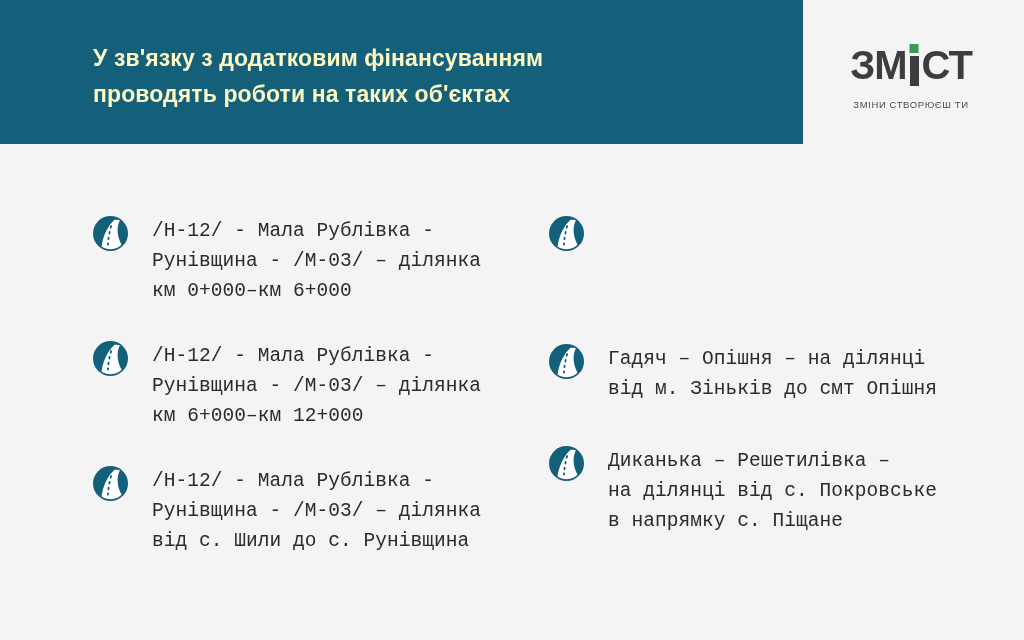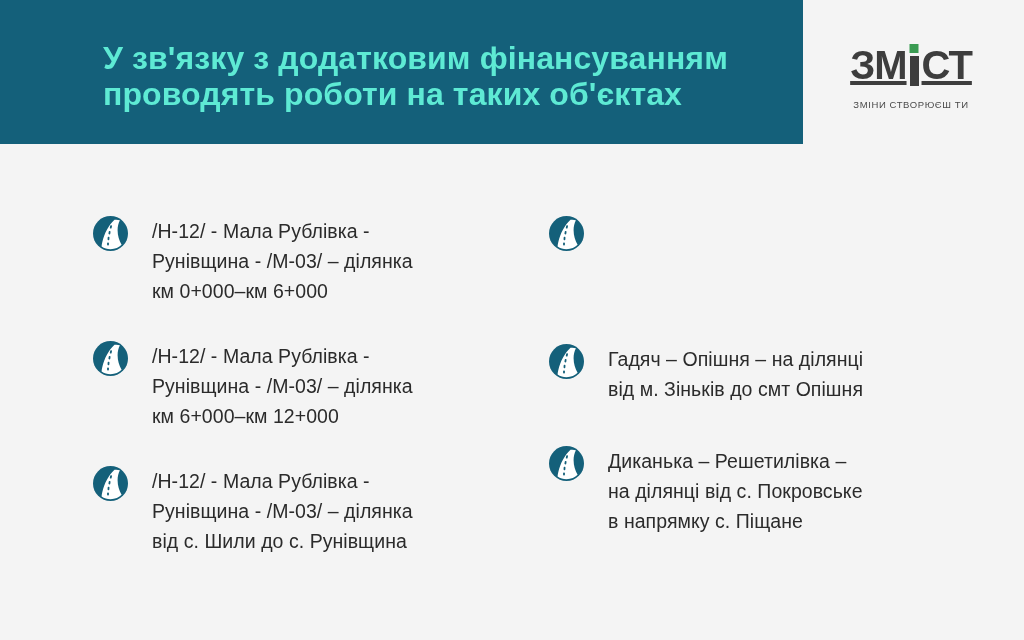--- a/index.html
+++ b/index.html
@@ -21,25 +21,25 @@
     position: absolute;
     left: 0;
     top: 0;
     width: 803px;
     height: 144px;
     background: #14607a;
     box-sizing: border-box;
   }
   .header-title {
     position: absolute;
-    left: 103px;
+    left: 93px;
     top: 40px;
     width: 660px;
-    color: #5eead4;
-    font-size: 32px;
+    color: #fef9c3;
+    font-size: 23px;
     font-weight: bold;
     line-height: 36px;
     letter-spacing: 0.1px;
     white-space: pre-line;
   }
 
   
   .logo {
     position: absolute;
     left: 846px;
@@ -53,21 +53,20 @@
     font-weight: bold;
     letter-spacing: -1px;
     color: #3d3d3d;
     line-height: 42px;
     display: flex;
     justify-content: center;
     align-items: flex-start;
   }
   .logo-wordmark .lw-part {
     display: inline-block;
-    text-decoration: underline;
   }
   .logo-imark {
     position: relative;
     display: inline-block;
     width: 15px;
   }
   .logo-imark .stem {
     display: block;
     width: 9px;
     height: 30px;
@@ -92,20 +91,21 @@
     white-space: nowrap;
   }
 
   
   .content {
     position: absolute;
     left: 0;
     top: 144px;
     width: 1024px;
     height: 496px;
+    font-family: Liberation Mono, monospace;
   }
   .column {
     position: absolute;
     top: 0;
     width: 430px;
   }
   .column-left { left: 93px; }
   .column-right { left: 549px; }
 
   .list-item {

